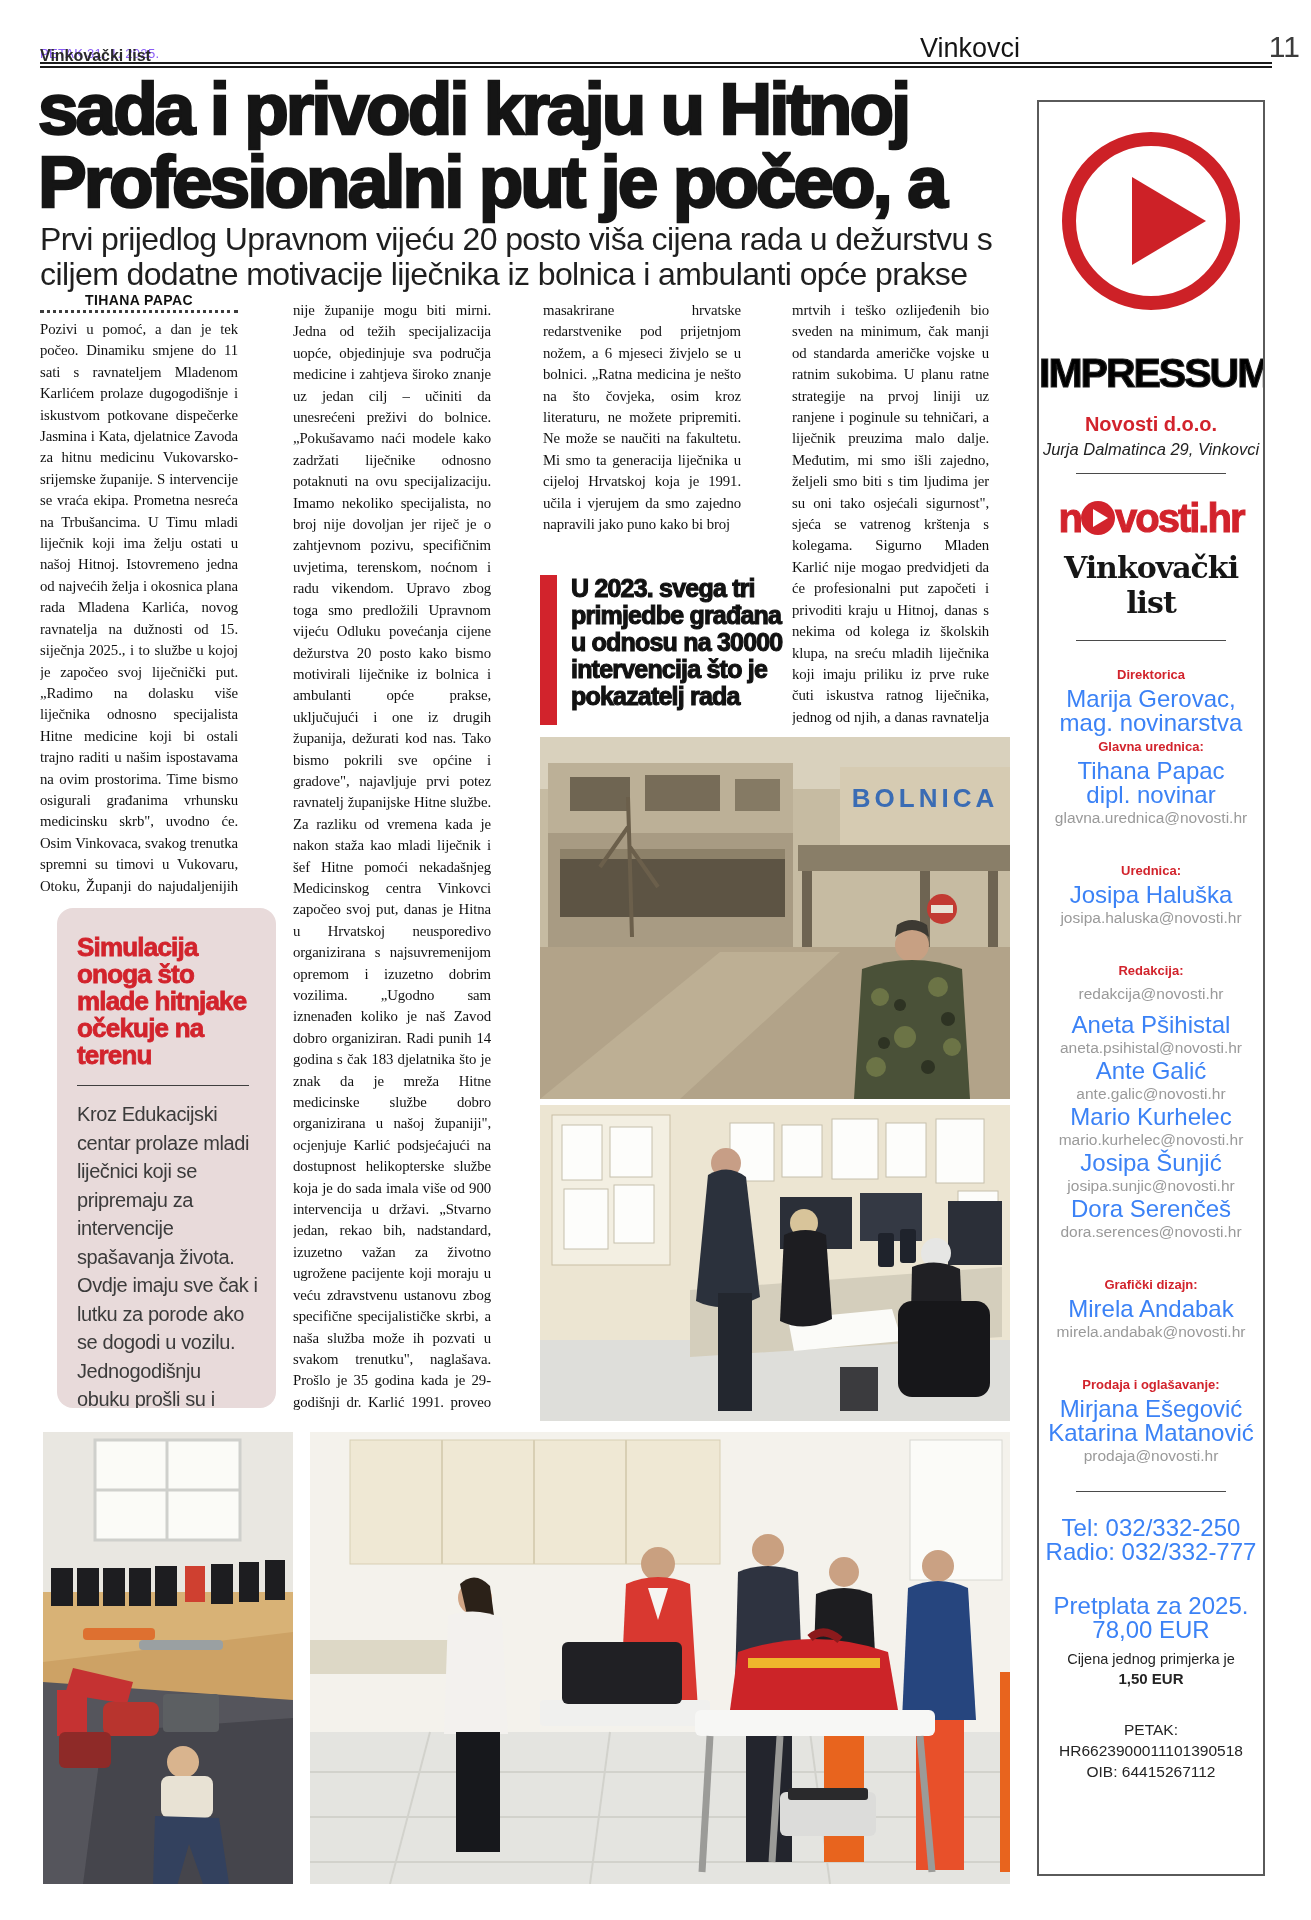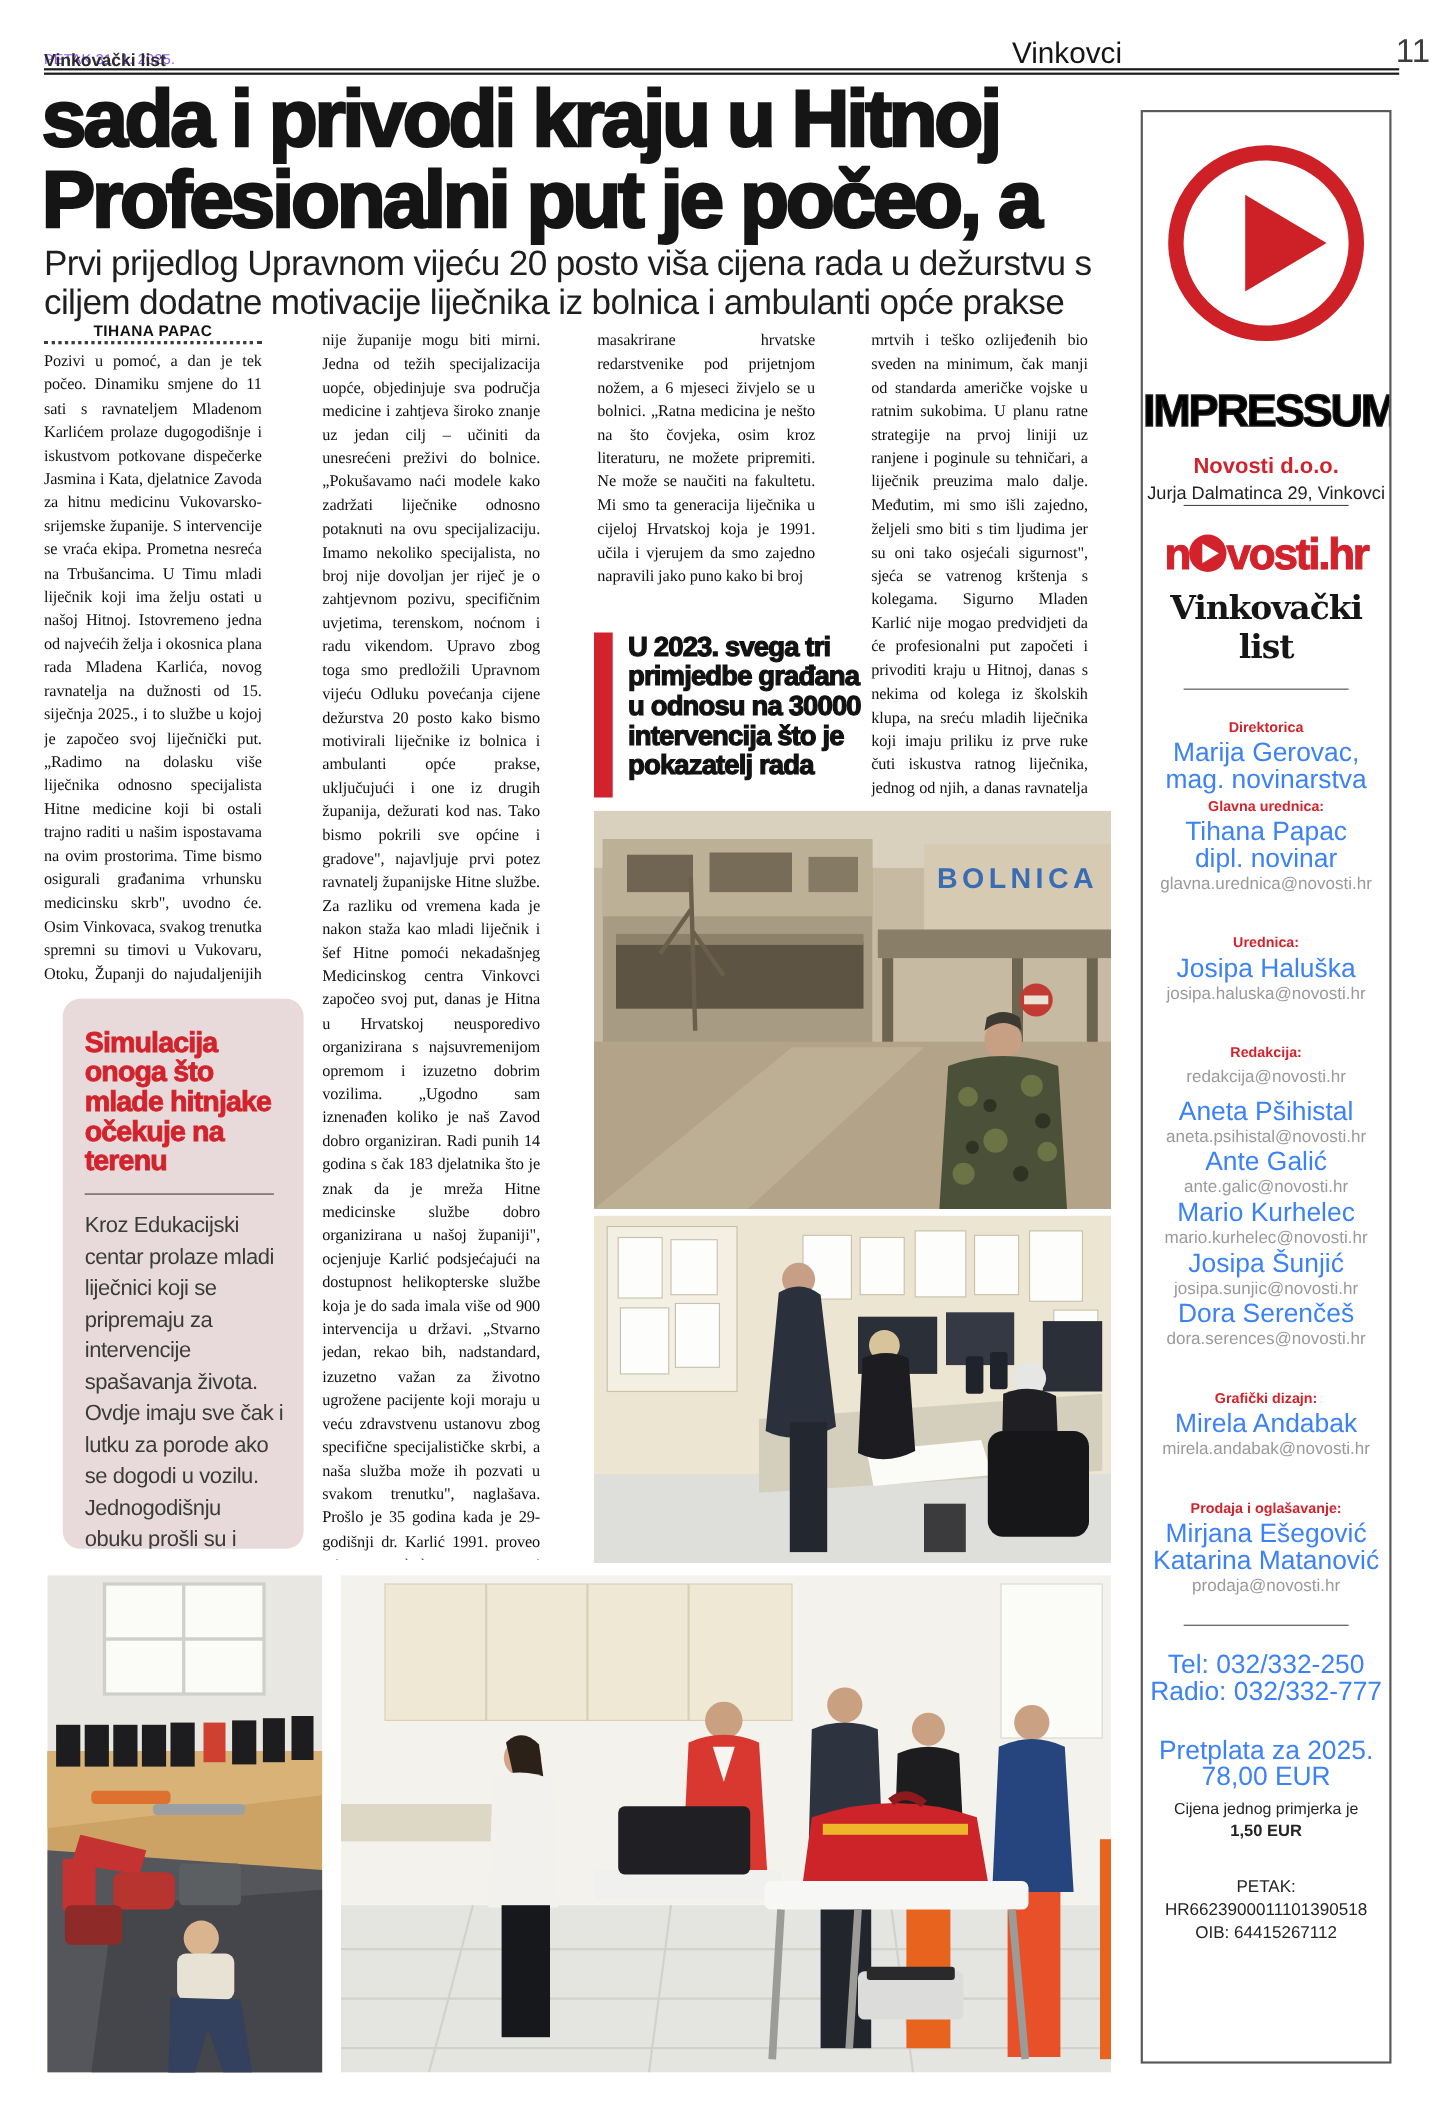--- a/index.html
+++ b/index.html
@@ -59,21 +59,21 @@
   
   .sidebox{left:1037px;top:100px;width:228px;height:1776px;border:2px solid #5a5a5a;
     background:#fff;text-align:center;padding-top:24px;font-family:"Liberation Sans",sans-serif;overflow:hidden;}
   .playlogo{width:178px;height:178px;border:14px solid #cd2127;border-radius:50%;
     margin:6px auto 40px auto;position:relative;}
   .playlogo .tri{position:absolute;left:56px;top:31px;width:0;height:0;
     border-left:74px solid #cd2127;border-top:44px solid transparent;border-bottom:44px solid transparent;}
   .impressum-h{font-weight:bold;font-size:41px;letter-spacing:-2px;color:#000000;
     -webkit-text-stroke:1.2px #1c1c1c;margin-bottom:16px;}
   .company{color:var(--accent);font-weight:bold;font-size:20px;margin-bottom:4px;}
-  .address{font-size:16.5px;color:#222;margin-bottom:0;}
+  .address{font-size:16.5px;color:#222;margin-bottom:14px;font-style:italic;}
   .divider{width:150px;border-bottom:1.5px solid #4a4a4a;margin:0 auto 22px auto;}
   .nlogo{font-weight:bold;font-size:40px;letter-spacing:-2px;color:#d2232c;line-height:44px;
     -webkit-text-stroke:1px #d2232c;margin-bottom:10px;}
   .nlogo .o-disc{display:inline-block;width:34px;height:34px;background:#d2232c;border-radius:50%;
     position:relative;vertical-align:-3px;-webkit-text-stroke:0;}
   .nlogo .o-play{position:absolute;left:12px;top:8px;width:0;height:0;
     border-left:15px solid #fff;border-top:9px solid transparent;border-bottom:9px solid transparent;}
   .masthead{font-family:"DejaVu Serif",serif;font-weight:bold;font-size:30px;letter-spacing:-1px;
     color:#161616;margin-bottom:20px;}
   .imp-entries{padding:0 6px;}

